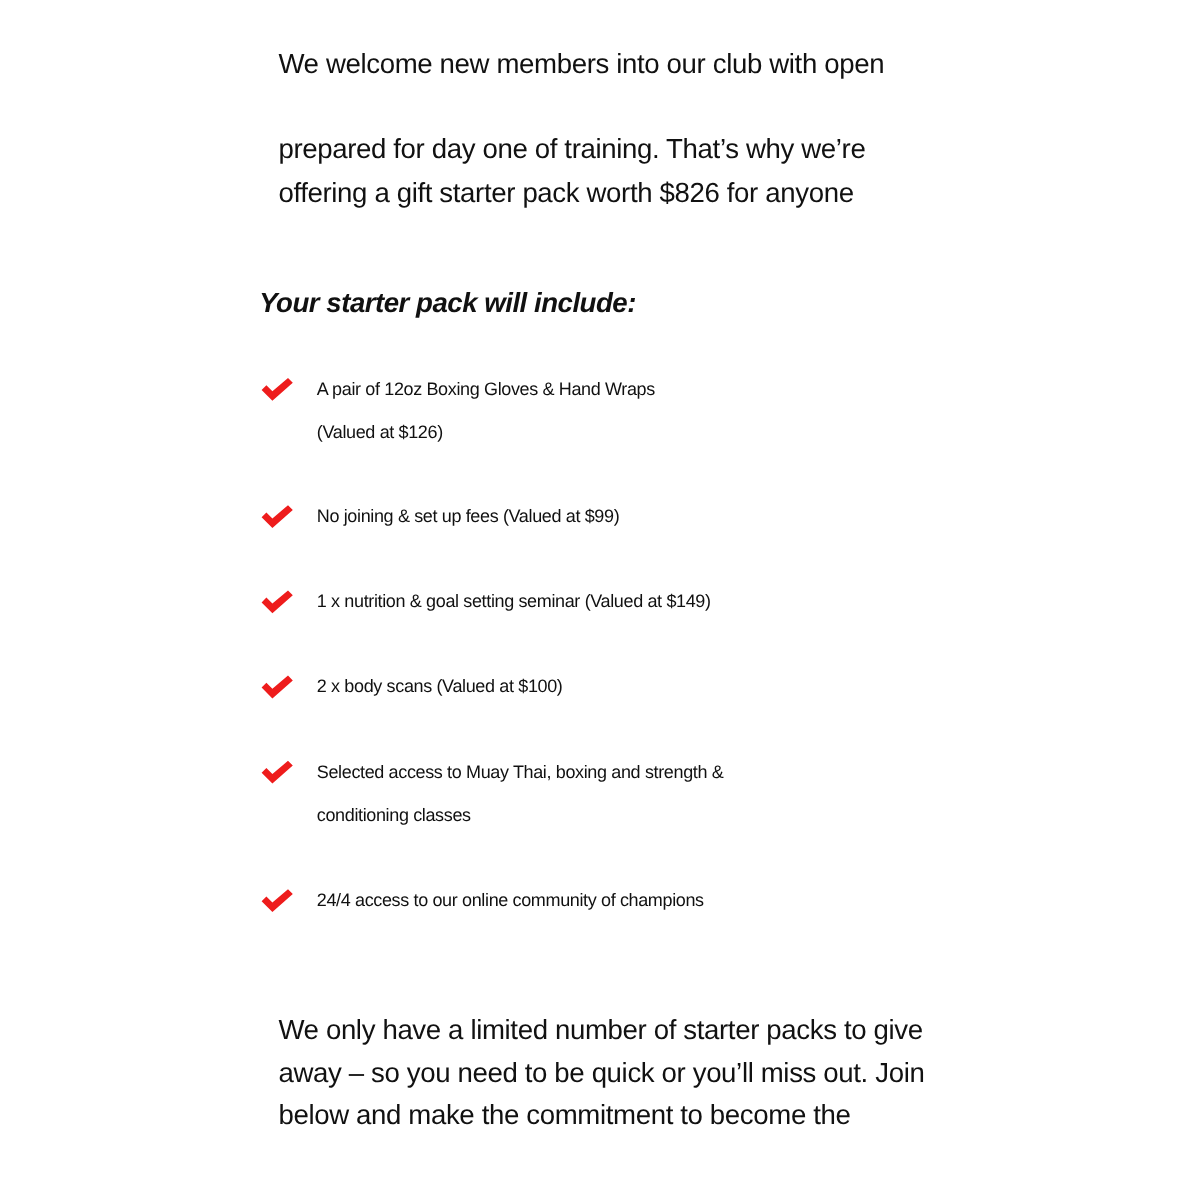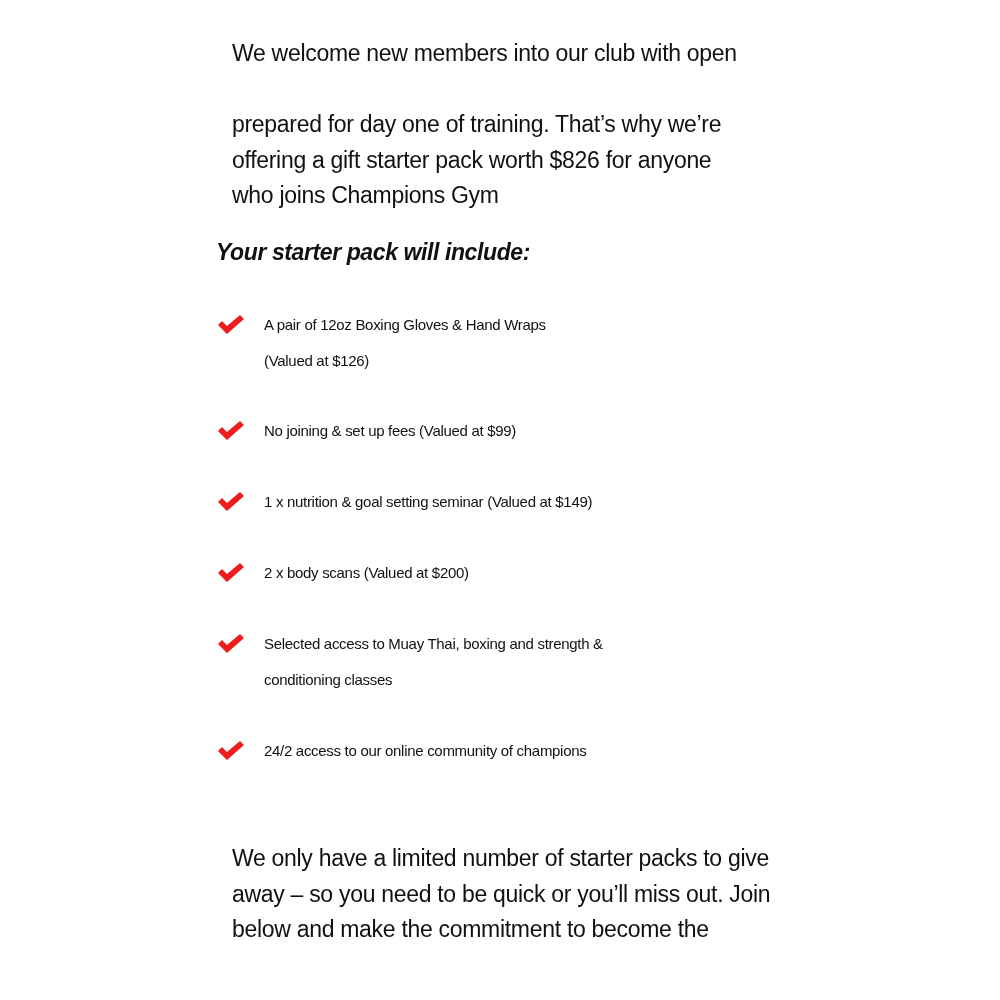--- a/index.html
+++ b/index.html
@@ -16,21 +16,20 @@
 </style>
 </head>
 <body>
 
 <div class="content">
   <p class="para">
     <span>We welcome new members into our club with open</span><br>
     <br>
     <span>prepared for day one of training. That’s why we’re</span><br>
     <span>offering a gift starter pack worth $826 for anyone</span><br>
-    <span>who joins Champions Gym</span>
   </p>
 
   <h2 class="heading">Your starter pack will include:</h2>
 
   <ul class="list">
     <li class="item" style="top:0px">
       <svg class="check" viewBox="0 0 30 24">
           <path d="M2 12 L6 8 L11 13 L24 2 L28 6 L11 21 Z" class="chk" fill="#ee1c1c"></path>
         </svg>
       <span class="item-text" style="top:0px">A pair of 12oz Boxing Gloves &amp; Hand Wraps</span>
@@ -45,34 +44,34 @@
     <li class="item" style="top:177px">
       <svg class="check" viewBox="0 0 30 24">
           <path d="M2 12 L6 8 L11 13 L24 2 L28 6 L11 21 Z" class="chk" fill="#ee1c1c"></path>
         </svg>
       <span class="item-text" style="top:0px">1 x nutrition &amp; goal setting seminar (Valued at $149)</span>
     </li>
     <li class="item" style="top:248px">
       <svg class="check" viewBox="0 0 30 24">
           <path d="M2 12 L6 8 L11 13 L24 2 L28 6 L11 21 Z" class="chk" fill="#ee1c1c"></path>
         </svg>
-      <span class="item-text" style="top:0px">2 x body scans (Valued at $200)</span>
+      <span class="item-text" style="top:0px">2 x body scans (Valued at $100)</span>
     </li>
     <li class="item" style="top:319px">
       <svg class="check" viewBox="0 0 30 24">
           <path d="M2 12 L6 8 L11 13 L24 2 L28 6 L11 21 Z" class="chk" fill="#ee1c1c"></path>
         </svg>
       <span class="item-text" style="top:0px">Selected access to Muay Thai, boxing and strength &amp;</span>
       <span class="item-text" style="top:35.5px">conditioning classes</span>
     </li>
     <li class="item" style="top:426px">
       <svg class="check" viewBox="0 0 30 24">
           <path d="M2 12 L6 8 L11 13 L24 2 L28 6 L11 21 Z" class="chk" fill="#ee1c1c"></path>
         </svg>
-      <span class="item-text" style="top:0px">24/2 access to our online community of champions</span>
+      <span class="item-text" style="top:0px">24/4 access to our online community of champions</span>
     </li>
   </ul>
 
   <p class="para closing">
     <span>We only have a limited number of starter packs to give</span><br>
     <span>away – so you need to be quick or you’ll miss out. Join</span><br>
     <span>below and make the commitment to become the</span><br>
   </p>
 </div>
 

